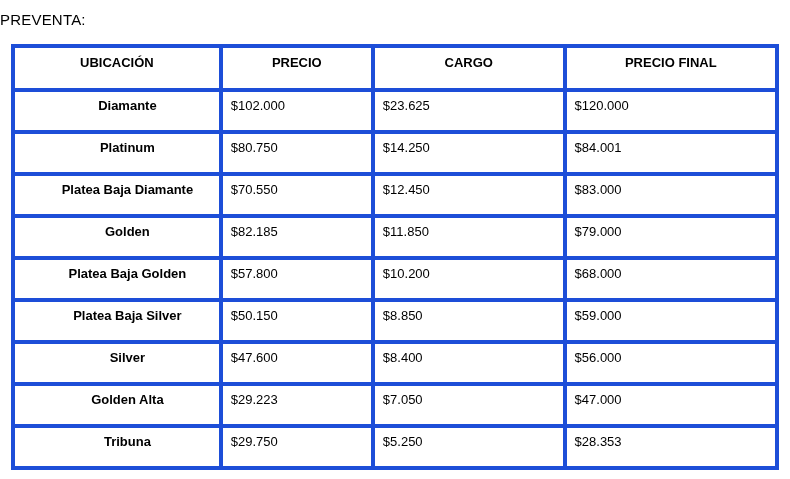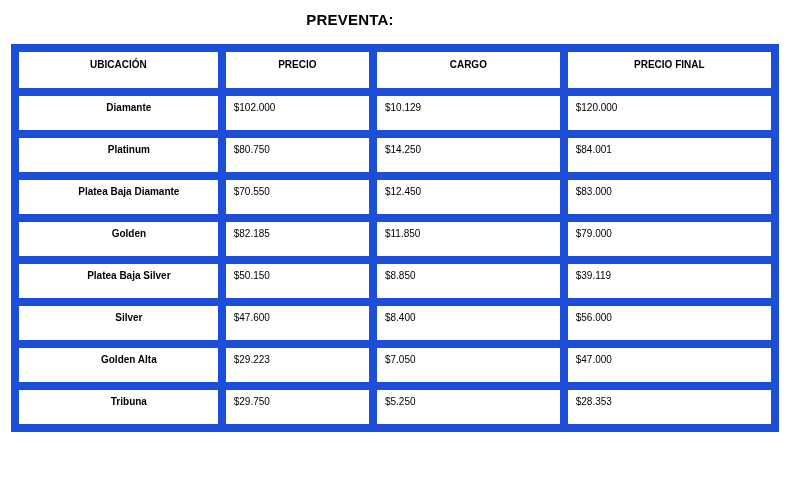--- a/index.html
+++ b/index.html
@@ -7,37 +7,36 @@
     width: 790px; height: 479px;
     background: #ffffff;
     font-family: "Liberation Sans", sans-serif;
     color: #000000;
     overflow: hidden;
   }
   .page { position: relative; width: 790px; height: 479px; background: #ffffff; }
   .title {
     position: absolute;
     top: 11px; left: 0; width: 700px;
-    text-align: center;
     font-size: 15px;
-    font-weight: bold;
+    font-weight: normal;
     letter-spacing: 0.2px;
   }
   .table-wrap { position: absolute; top: 44px; left: 11px; width: 768px; }
   table.price-table {
     width: 100%;
     border-collapse: collapse;
     table-layout: fixed;
     background: #ffffff;
   }
   table.price-table th,
   table.price-table td {
-    border: 8px solid #1d4ed8;
+    border: 4px solid #1d4ed8;
     vertical-align: top;
-    font-size: 10px;
+    font-size: 13px;
     line-height: 1.25;
   }
   table.price-table th {
     height: 44px;
     padding-top: 7px;
     text-align: center;
     font-weight: bold;
   }
   table.price-table td { height: 42px; padding-top: 6px; }
   td.loc { text-align: center; font-weight: bold; padding-left: 21px; }
@@ -67,21 +66,21 @@
           <th>UBICACIÓN</th>
           <th>PRECIO</th>
           <th>CARGO</th>
           <th>PRECIO FINAL</th>
         </tr>
       </thead>
       <tbody>
         <tr>
           <td class="loc">Diamante</td>
           <td class="val">$102.000</td>
-          <td class="val">$10.129</td>
+          <td class="val">$23.625</td>
           <td class="val">$120.000</td>
         </tr>
         <tr>
           <td class="loc">Platinum</td>
           <td class="val">$80.750</td>
           <td class="val">$14.250</td>
           <td class="val">$84.001</td>
         </tr>
         <tr>
           <td class="loc">Platea Baja Diamante</td>
@@ -89,24 +88,30 @@
           <td class="val">$12.450</td>
           <td class="val">$83.000</td>
         </tr>
         <tr>
           <td class="loc">Golden</td>
           <td class="val">$82.185</td>
           <td class="val">$11.850</td>
           <td class="val">$79.000</td>
         </tr>
         <tr>
+          <td class="loc">Platea Baja Golden</td>
+          <td class="val">$57.800</td>
+          <td class="val">$10.200</td>
+          <td class="val">$68.000</td>
+        </tr>
+        <tr>
           <td class="loc">Platea Baja Silver</td>
           <td class="val">$50.150</td>
           <td class="val">$8.850</td>
-          <td class="val">$39.119</td>
+          <td class="val">$59.000</td>
         </tr>
         <tr>
           <td class="loc">Silver</td>
           <td class="val">$47.600</td>
           <td class="val">$8.400</td>
           <td class="val">$56.000</td>
         </tr>
         <tr>
           <td class="loc">Golden Alta</td>
           <td class="val">$29.223</td>

